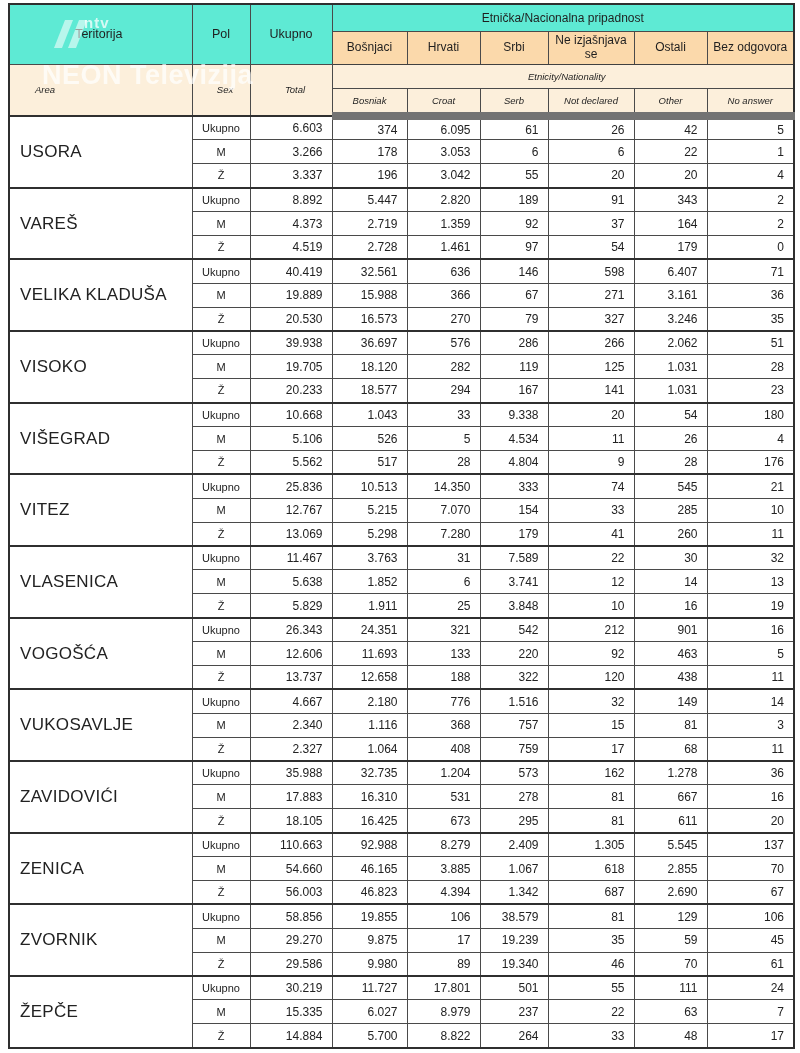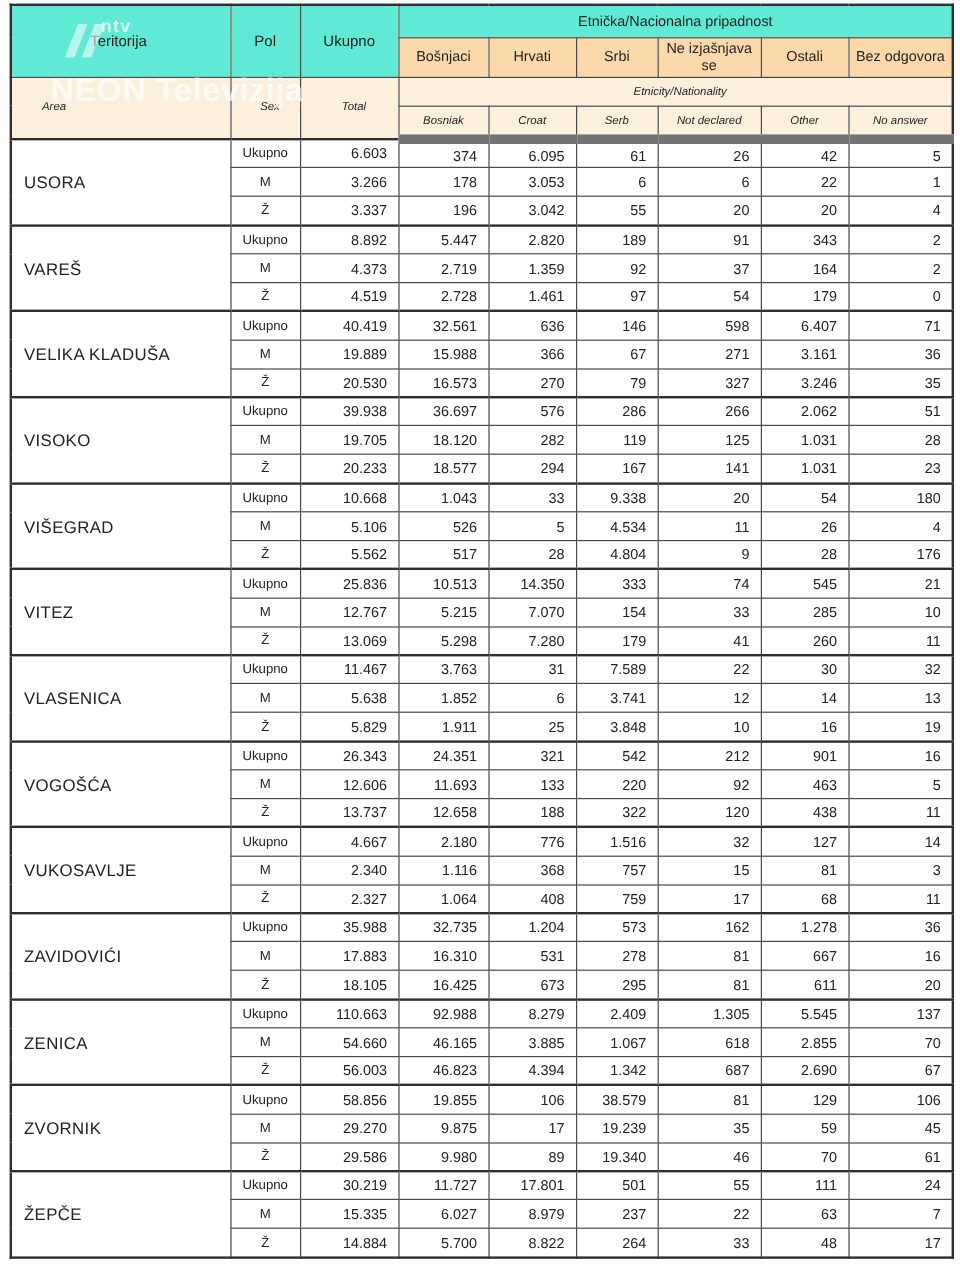--- a/index.html
+++ b/index.html
@@ -31,21 +31,21 @@
   }
   thead th { font-weight: 400; color: #1f1f1f; }
   tr.bs-top th    { background:#5eead4; height:27px; font-size:12px; }
   tr.bs-cols th   { background:#fbd9ab; height:33px; font-size:12px; border-bottom:1px solid #404040; line-height:1.15; }
   tr.bs-top th.span2 { font-size:12.5px; }
   tr.en-group th  { background:#fcefdb; height:24px; font-style:italic; font-size:9.5px;padding-left:12px; }
   tr.en-cols th   { background:#fcefdb; height:28px; font-style:italic; font-size:9.5px; border-bottom:8px solid #737373; }
   th.wrapcell { white-space: normal; }
 
   tbody td { height: 23.9px; font-size: 12px; background: #fff; }
-  td.muni { text-align: left; padding-left: 10px; font-size: 14px; letter-spacing: .3px; }
+  td.muni { text-align: left; padding-left: 10px; font-size: 17px; letter-spacing: .3px; }
   td.sex  { text-align: center; font-size: 11px; }
   td.num  { text-align: right; padding-right: 9px; }
   tr.group-first td { border-top: 2px solid #2f2f2f; }
 
   .watermark {
     position: absolute; left: 0; top: 0; width: 320px; height: 110px;
     pointer-events: none; z-index: 5;
     color: rgba(255,255,255,0.72);
     font-weight: bold;
   }
@@ -351,21 +351,21 @@
           <td class="num">11</td>
         </tr>
         <tr class="group-first">
           <td rowspan="3" class="muni">VUKOSAVLJE</td>
           <td class="sex">Ukupno</td>
           <td class="num">4.667</td>
           <td class="num">2.180</td>
           <td class="num">776</td>
           <td class="num">1.516</td>
           <td class="num">32</td>
-          <td class="num">127</td>
+          <td class="num">149</td>
           <td class="num">14</td>
         </tr>
         <tr>
           <td class="sex">M</td>
           <td class="num">2.340</td>
           <td class="num">1.116</td>
           <td class="num">368</td>
           <td class="num">757</td>
           <td class="num">15</td>
           <td class="num">81</td>

